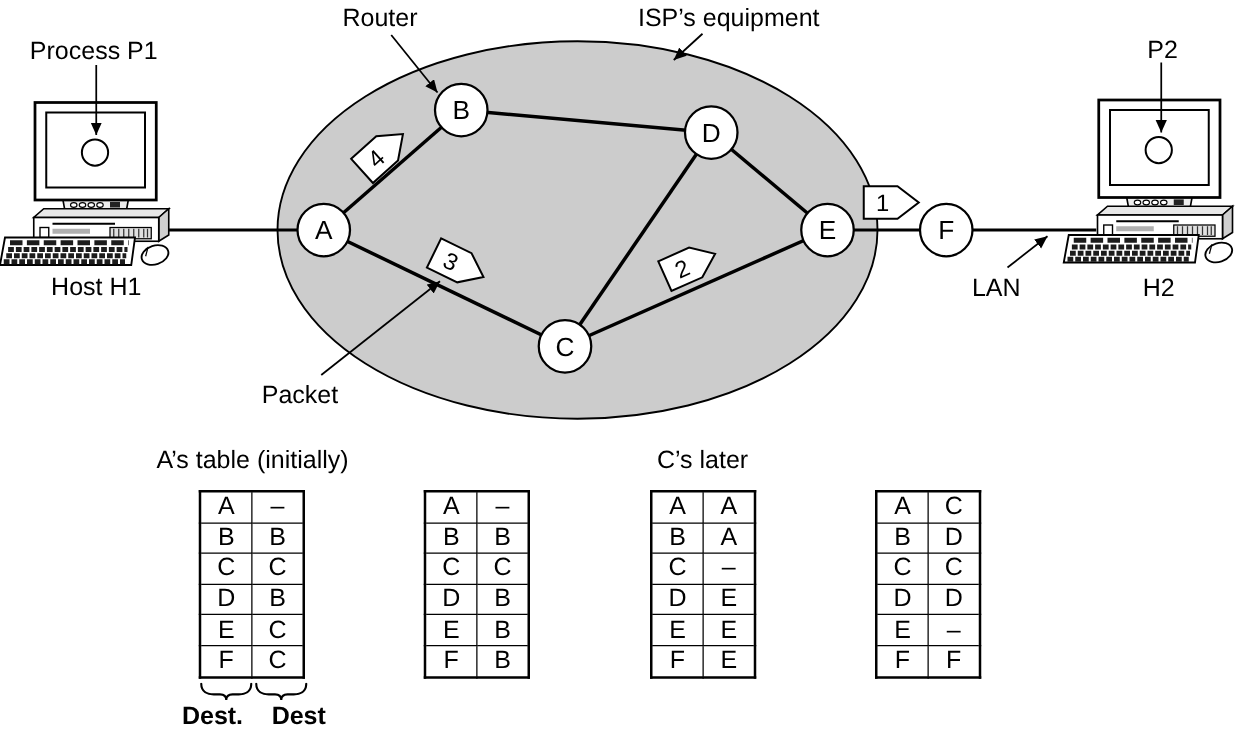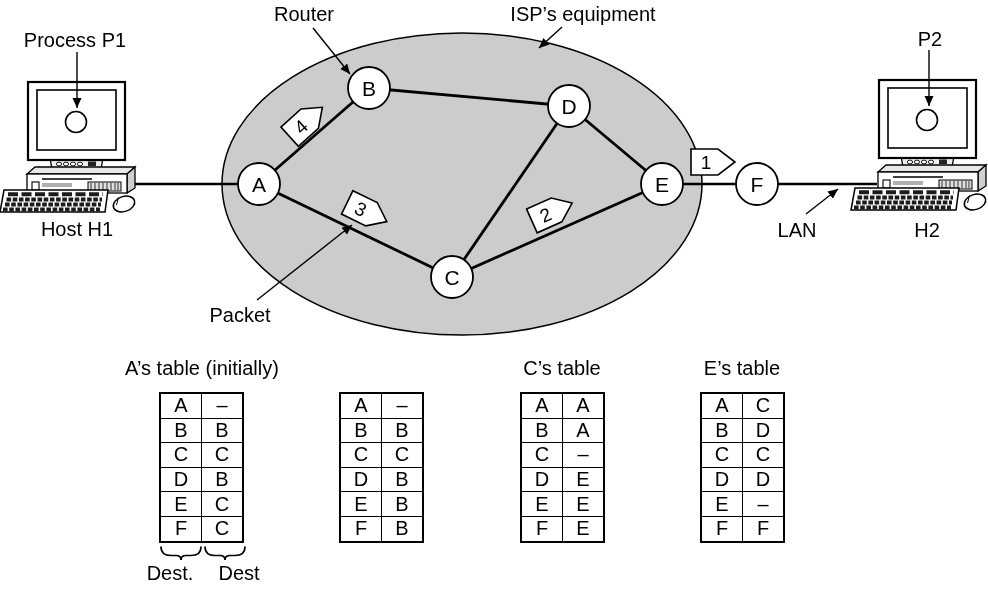--- a/index.html
+++ b/index.html
@@ -14,21 +14,21 @@
   .rt-title {
     position:absolute; top:357px; width:200px; text-align:center;
     font-size:20px; white-space:nowrap;
   }
   .rt-wrap { position:absolute; top:392px; }
   table.rt { border-collapse:collapse; border:2px solid #000; background:#fff; }
   table.rt td {
     border:1.6px solid #000; width:40px; height:23.6px;
     text-align:center; vertical-align:middle; font-size:20px; padding:0;
   }
-  .col-lbl { position:absolute; top:562px; width:56px; text-align:center; font-size:20px; }
+  .col-lbl { position:absolute; top:562px; width:56px; text-align:center; font-size:20px;font-weight:bold; }
   .brace-svg { position:absolute; left:160px; top:546px; }
 </style>
 </head>
 <body>
 
 <div class="canvas">
 
   <svg width="988" height="590" viewBox="0 0 988 590">
     <defs>
       <marker id="arrow" markerUnits="userSpaceOnUse" markerWidth="12" markerHeight="11" refX="10" refY="4.5" orient="auto">
@@ -133,22 +133,21 @@
     <line x1="77" y1="52" x2="77" y2="108" stroke="#000" stroke-width="1.4" marker-end="url(#arrow)"></line>
     <line x1="929" y1="50" x2="929" y2="106" stroke="#000" stroke-width="1.4" marker-end="url(#arrow)"></line>
     <line x1="313" y1="28" x2="350" y2="74" stroke="#000" stroke-width="1.4" marker-end="url(#arrow)"></line>
     <line x1="562" y1="27" x2="539" y2="48" stroke="#000" stroke-width="1.4" marker-end="url(#arrow)"></line>
     <line x1="806" y1="214" x2="838" y2="189" stroke="#000" stroke-width="1.4" marker-end="url(#arrow)"></line>
     <line x1="257" y1="300" x2="352" y2="225" stroke="#000" stroke-width="1.4" marker-end="url(#arrow)"></line>
   </svg>
 
   
   <div class="rt-title" style="left:102px">A’s table (initially)</div>
-  <div class="rt-title" style="left:462px">C’s table</div>
-  <div class="rt-title" style="left:642px">E’s table</div>
+  <div class="rt-title" style="left:462px">C’s later</div>
 
   
   <div class="rt-wrap" style="left:159px">
     <table class="rt">
         <tbody>
       <tr>
             <td>A</td>
             <td>–</td>
           </tr>
       <tr>

